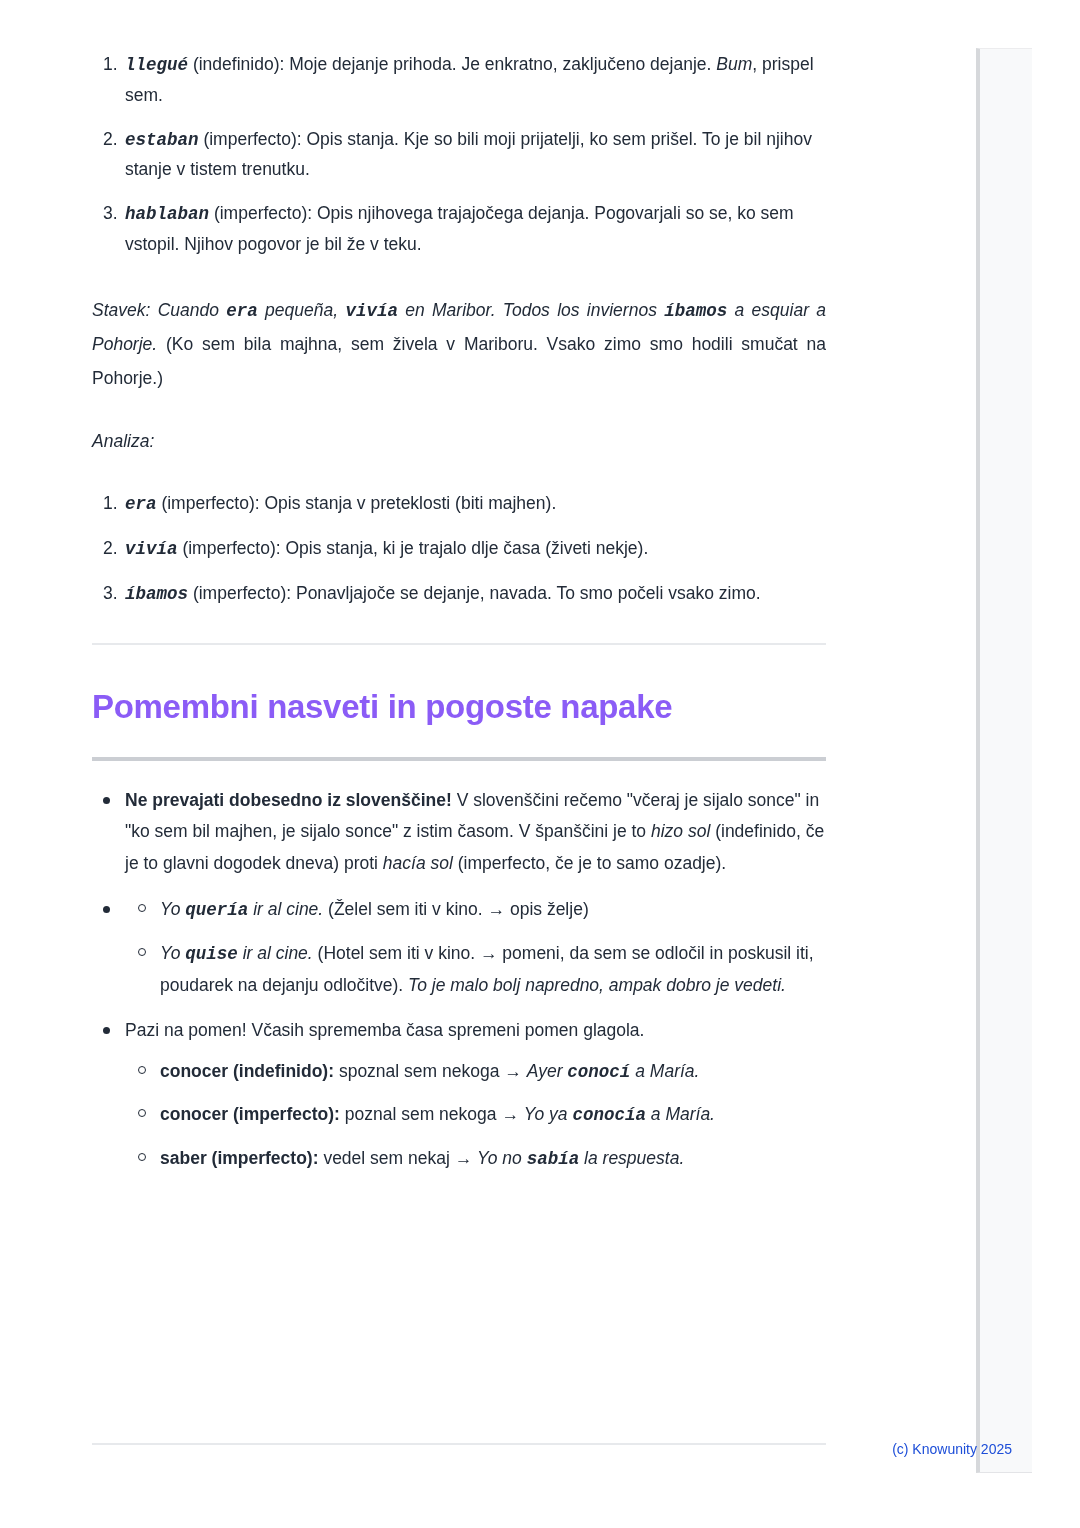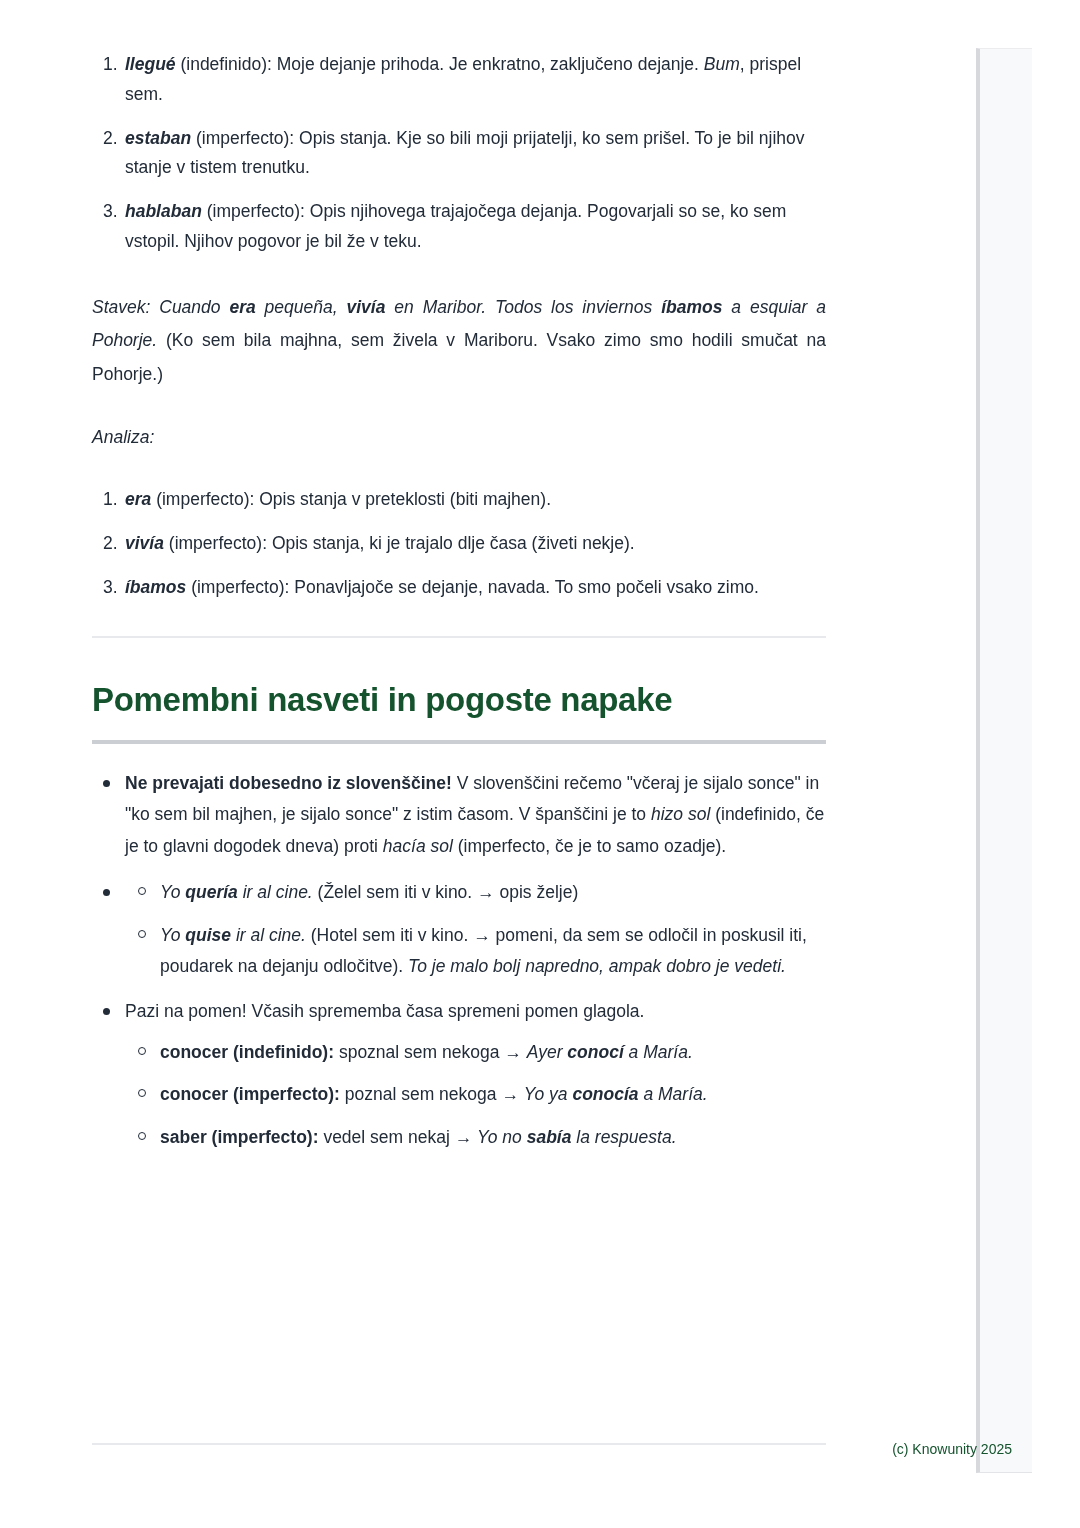--- a/index.html
+++ b/index.html
@@ -16,21 +16,21 @@
   }
   .content {
     position: absolute;
     left: 92px; top: 50px;
     width: 734px;
     z-index: 2;
   }
   
   .s-b  { font-weight: 700; }
   .s-i  { font-style: italic; }
-  .s-bi { font-weight: 700; font-style: italic; }
+  .s-bi { font-weight: 700; font-style: italic; font-family: Liberation Mono, monospace; }
 
   
   .num-list { list-style: none; margin: 0 0 34px 0; padding: 0; }
   .num-item { display: flex; margin-bottom: 14px; }
   .num-marker { flex: 0 0 33px; padding-left: 11px; }
   .num-body { flex: 1; }
 
   .h3 {
     font-size: 18px; font-weight: 700;
     margin: 0 0 36px 0;
@@ -45,23 +45,23 @@
     margin: 9px 0 32px 0;
     font-style: italic;
   }
 
   .hr1 {
     border: none; border-top: 2px solid #e7e9ec;
     margin: 24px 0 0 0;
   }
   .h1 {
     font-size: 33px; font-weight: 700;
-    color: #14532d;
+    color: #8b5cf6;
     margin: 42px 0 24px 0;
-    padding-bottom: 20px;
+    padding-bottom: 30px;
     border-bottom: 4px solid #cbced3;
     letter-spacing: -0.3px;
     line-height: 1.2;
   }
 
   
   .bullet-list { list-style: none; margin: 0; padding: 0; }
   .bullet { position: relative; padding-left: 33px; margin-bottom: 15px; line-height: 1.8; }
   .dot {
     position: absolute; left: 11px; top: 12px;
@@ -81,21 +81,21 @@
   .hr2 {
     position: absolute;
     left: 92px; top: 1443px; width: 734px;
     border: none; border-top: 2px solid #e7e9ec;
     margin: 0; z-index: 0;
   }
   .copyright {
     position: absolute;
     top: 1438px; right: 68px;
     font-size: 14px;
-    color: #14532d;
+    color: #1d4ed8;
     z-index: 3;
     white-space: nowrap;
   }
 
   
   .page-edge {
     position: absolute;
     left: 976px; top: 48px;
     width: 56px; height: 1425px;
     background: #f8f9fa;

